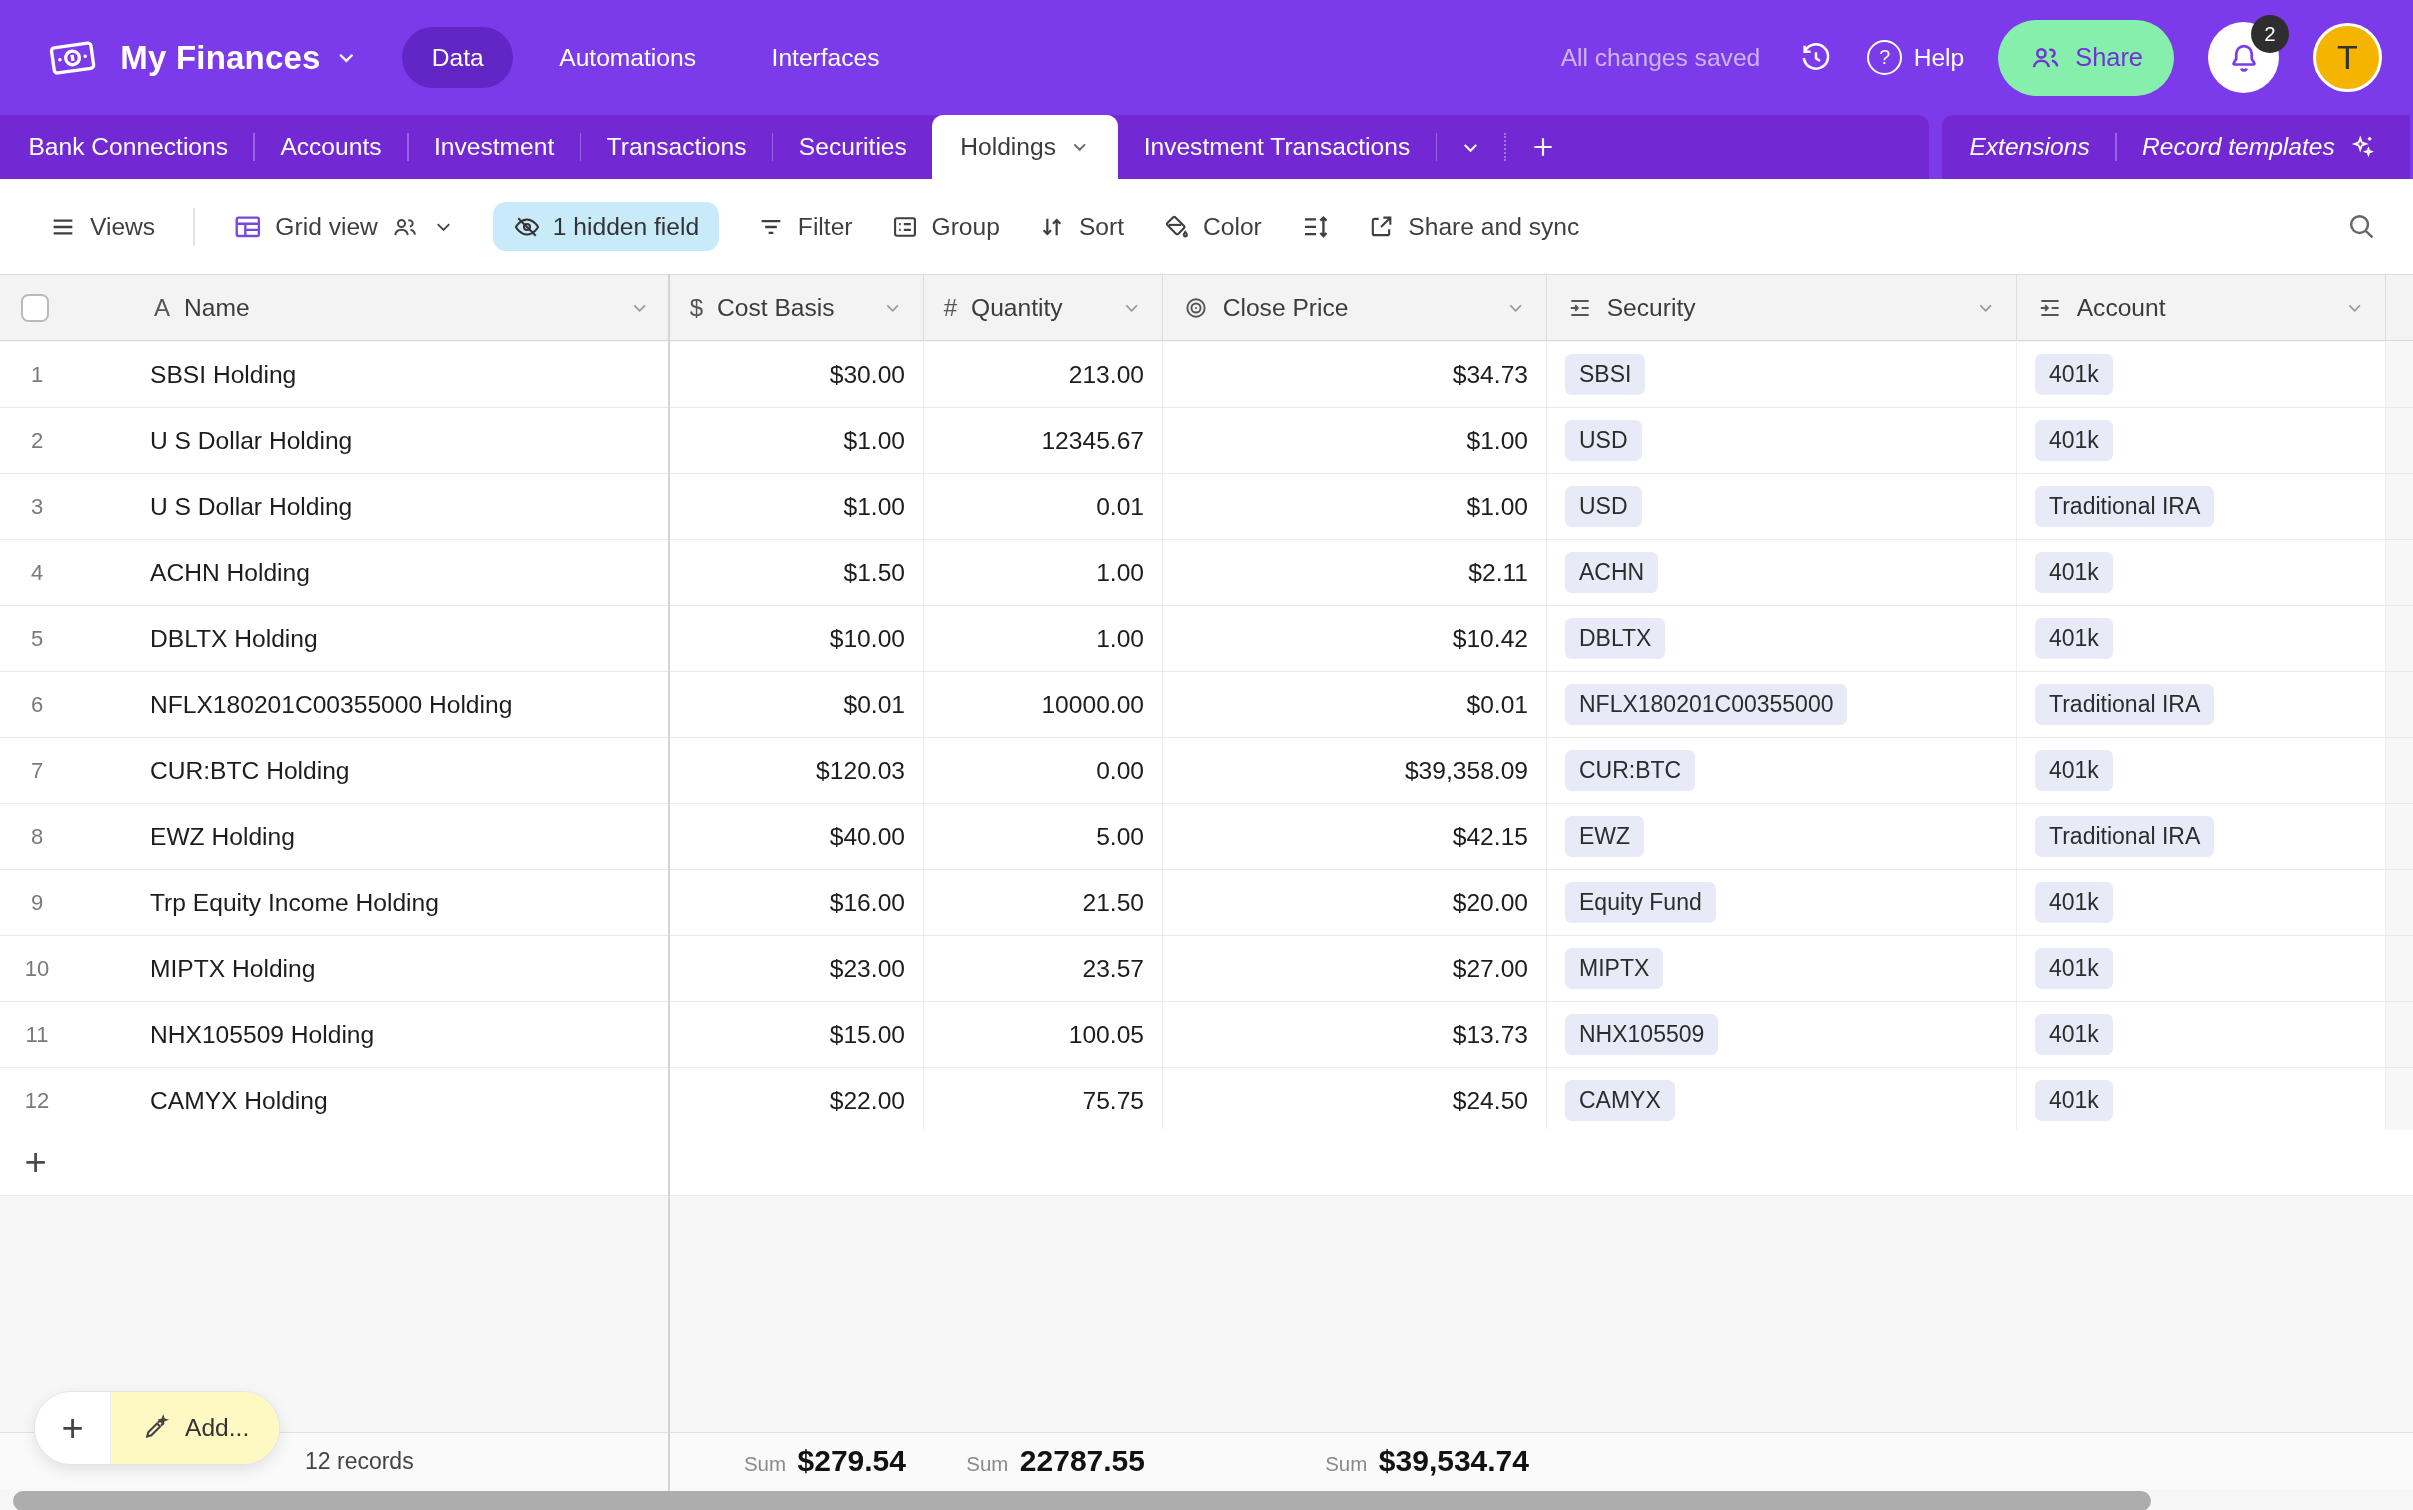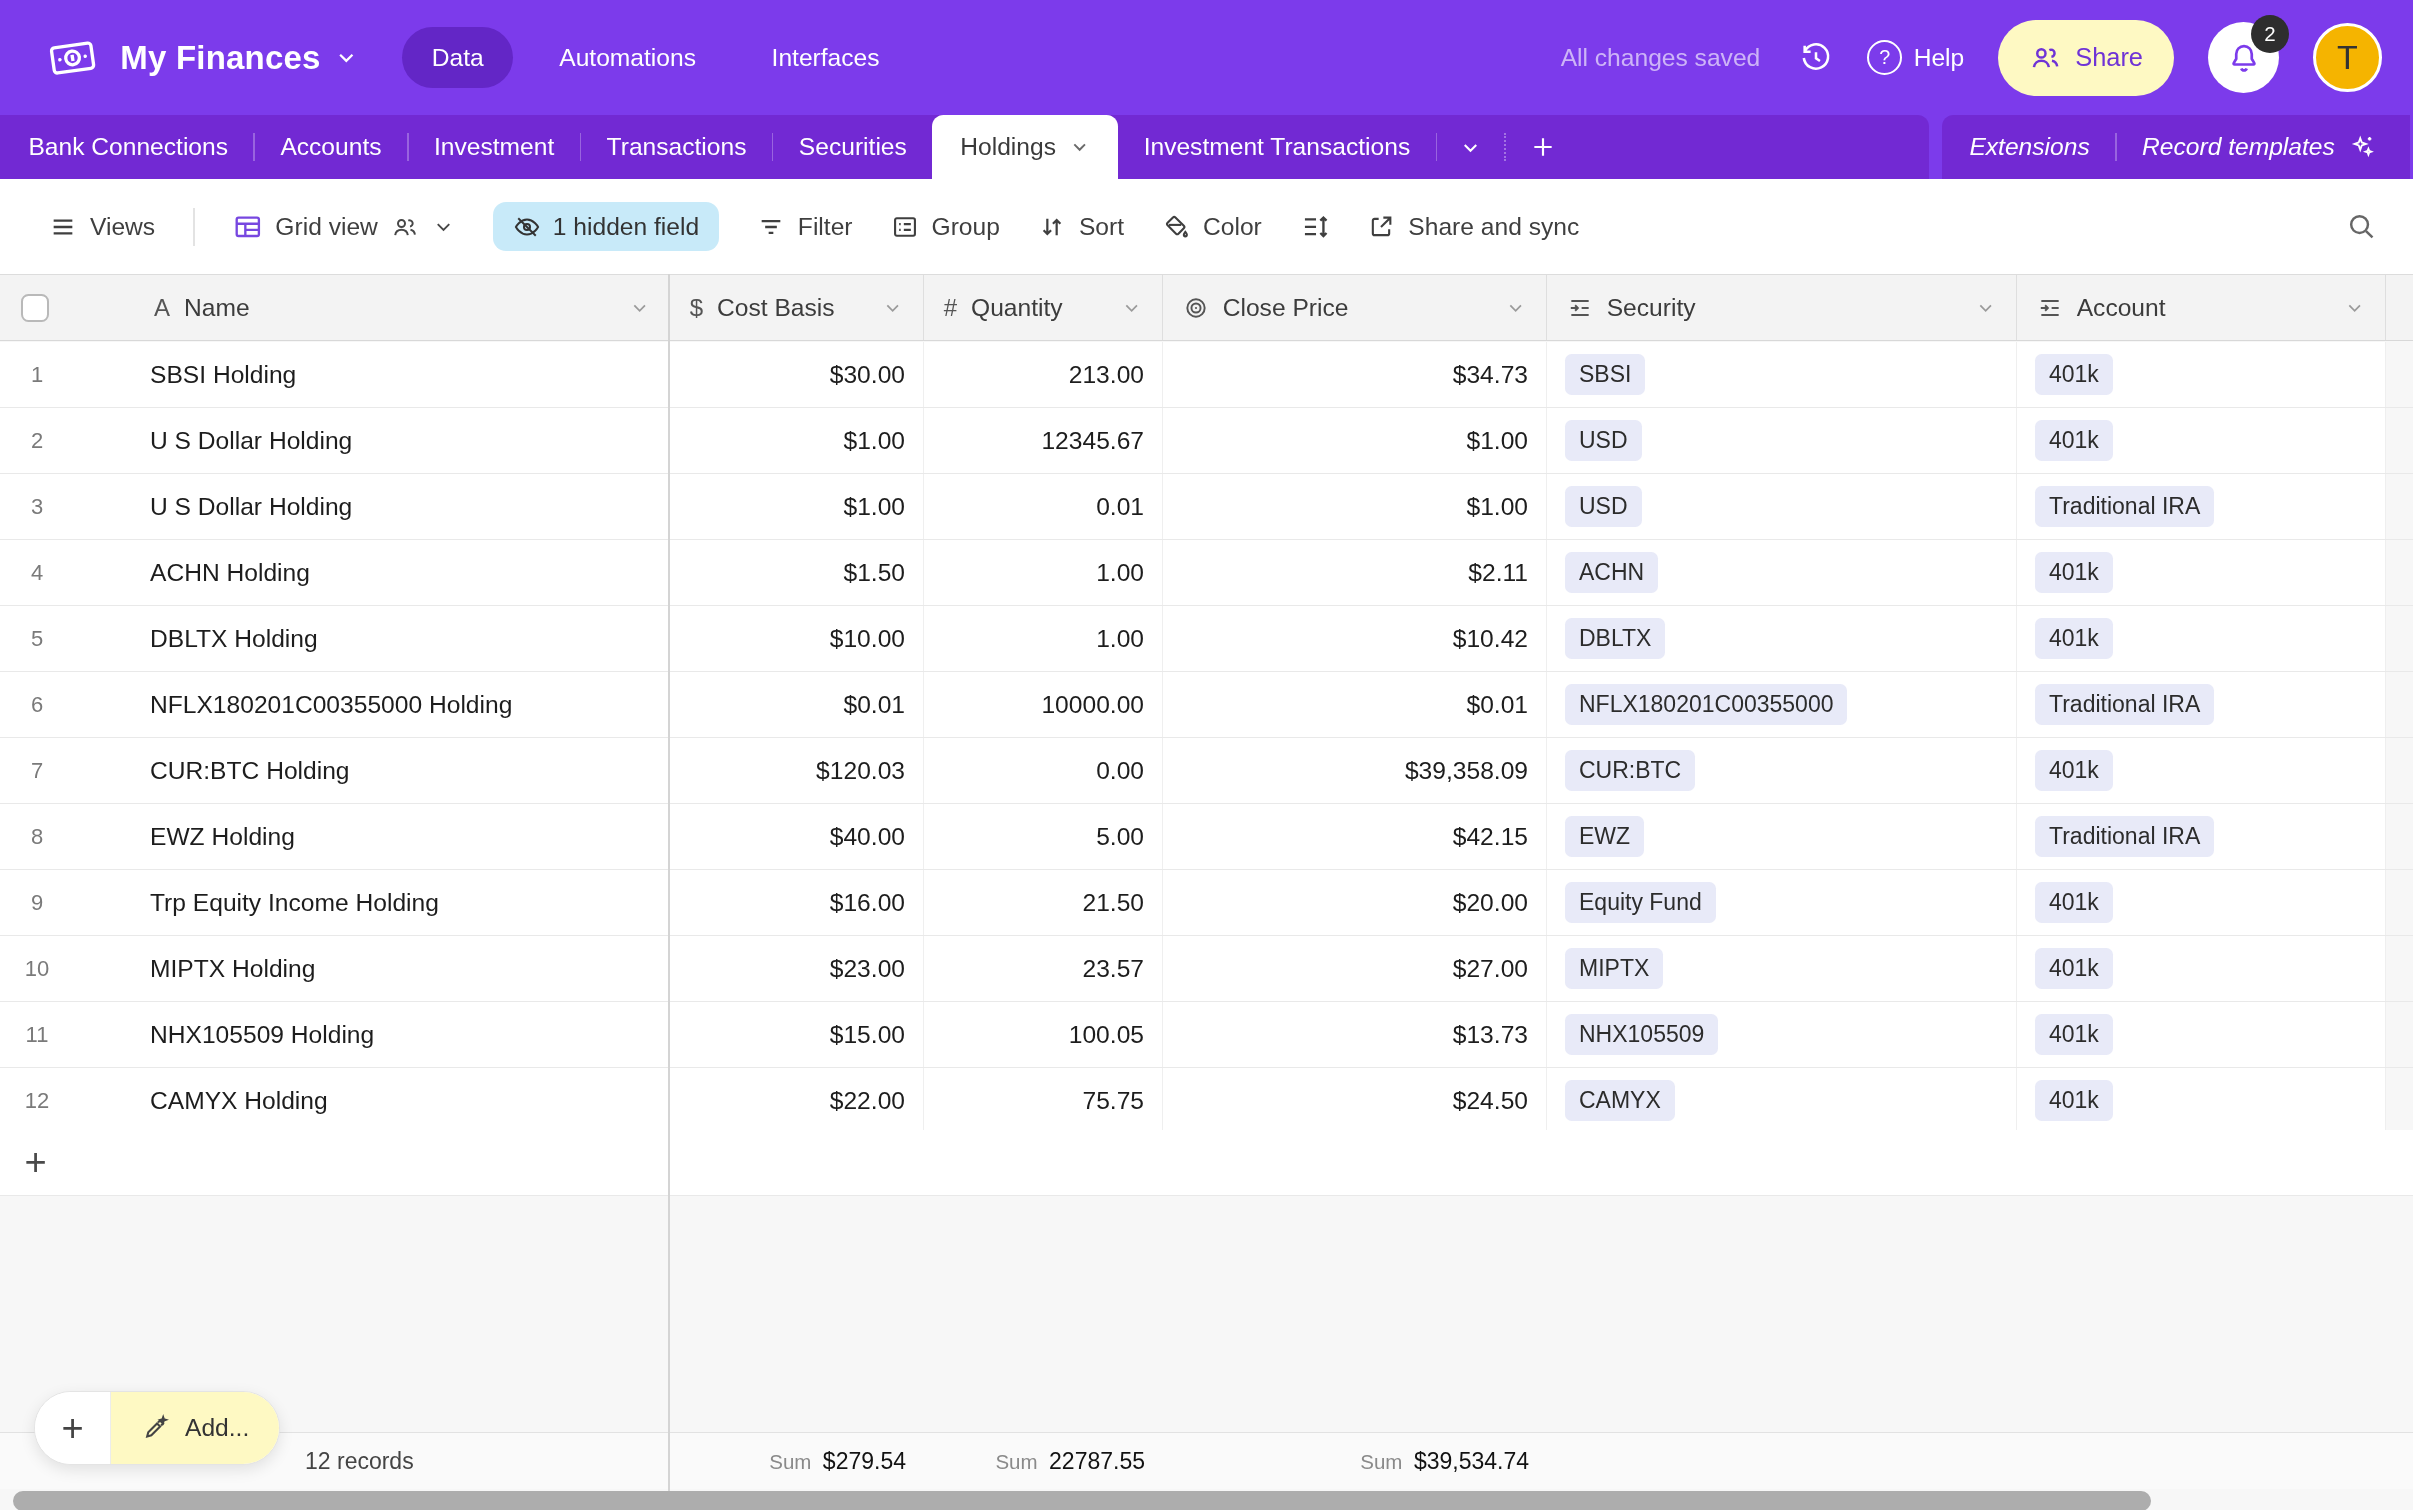--- a/index.html
+++ b/index.html
@@ -14,21 +14,21 @@
   .logo{margin-right:21.3px;}
   .base-title{color:#fff;font-size:33px;font-weight:700;letter-spacing:0.2px;}
   .title-chev{margin-left:13px;}
   .nav{display:flex;align-items:center;gap:16.4px;margin-left:44px;}
   .navpill{color:#fff;font-size:24.6px;padding:16.4px 29.6px;border-radius:38px;cursor:pointer;}
   .navpill.active{background:var(--c-active-pill,#6326C6);}
   .tb-right{display:flex;align-items:center;gap:34px;}
   .saved{color:rgba(255,255,255,.62);font-size:24.6px;margin-right:4.9px;}
   .helpbtn{display:flex;align-items:center;gap:11.5px;color:#fff;font-size:24.6px;}
   .qcirc{width:31px;height:31px;border:2.1px solid #fff;border-radius:50%;display:flex;align-items:center;justify-content:center;font-size:19.7px;}
-  .sharebtn{display:flex;align-items:center;gap:13px;background:#fef9c3;color:var(--c-share-text,#6F33D6);
+  .sharebtn{display:flex;align-items:center;gap:13px;background:#86efac;color:var(--c-share-text,#6F33D6);
             font-size:25.4px;font-weight:500;padding:2px 31px;height:72px;border-radius:38px;}
   .bellwrap{position:relative;width:71px;height:71px;border-radius:50%;background:#fff;
             display:flex;align-items:center;justify-content:center;}
   .badge{position:absolute;top:-6.6px;right:-9.9px;width:38px;height:38px;border-radius:50%;
          background:var(--c-badge-bg,#2E2E2E);color:#fff;font-size:20.5px;display:flex;align-items:center;justify-content:center;}
   .avatar{width:69px;height:69px;border-radius:50%;background:var(--c-avatar-bg,#F5B400);border:3.3px solid #fff;
           color:#333;font-size:34px;display:flex;align-items:center;justify-content:center;box-sizing:border-box;}
 
   
   .tabbar{position:absolute;top:115px;left:0;right:0;height:64px;background:var(--c-topbar,#7C3BEB);}
@@ -79,21 +79,21 @@
   .addrow{position:absolute;top:1130px;left:0;right:0;height:66px;background:#fff;border-bottom:1.6px solid #E9E9E9;
           display:flex;align-items:center;padding-left:24.6px;box-sizing:border-box;color:#4a4a4a;font-size:38px;font-weight:300;cursor:pointer;}
   .freeze{position:absolute;left:668px;top:274px;bottom:0;width:1.6px;background:#D4D4D4;z-index:3;}
 
   
   .footer{position:absolute;left:0;right:0;top:1432px;height:57px;background:#FAFAFA;border-top:1.6px solid #E2E2E2;
           display:grid;grid-template-columns:670px 254px 239px 384px 470px 369px auto;align-items:center;box-sizing:border-box;z-index:2;}
   .f-records{padding-left:305px;font-size:23px;color:#444;}
   .fsum{display:flex;justify-content:flex-end;align-items:baseline;gap:11.5px;padding-right:18px;}
   .slab{font-size:20.5px;color:#8a8a8a;}
-  .sval{font-size:23px;color:#121212;font-weight:400;}
+  .sval{font-size:30px;color:#121212;font-weight:700;}
   .hscroll{position:absolute;left:13px;top:1491px;width:2138px;height:19.7px;border-radius:9.9px;background:#ADADAD;z-index:4;}
 
   
   .addpill{position:absolute;left:34px;top:1391px;height:72px;background:#fff;border:1.6px solid #E4E4E4;border-radius:38px;
            display:flex;align-items:stretch;z-index:5;box-shadow:0 4.9px 14.8px rgba(0,0,0,.10);overflow:hidden;}
   .ap-plus{width:76px;display:flex;align-items:center;justify-content:center;font-size:38px;font-weight:300;color:#444;
            background:#fff;border:none;border-right:1.6px solid #ECECEC;cursor:pointer;}
   .ap-add{display:flex;align-items:center;gap:14.8px;padding:0 29.6px;font-size:24.6px;color:#333;background:#fef9c3;border:none;cursor:pointer;}
 </style>
 </head>

